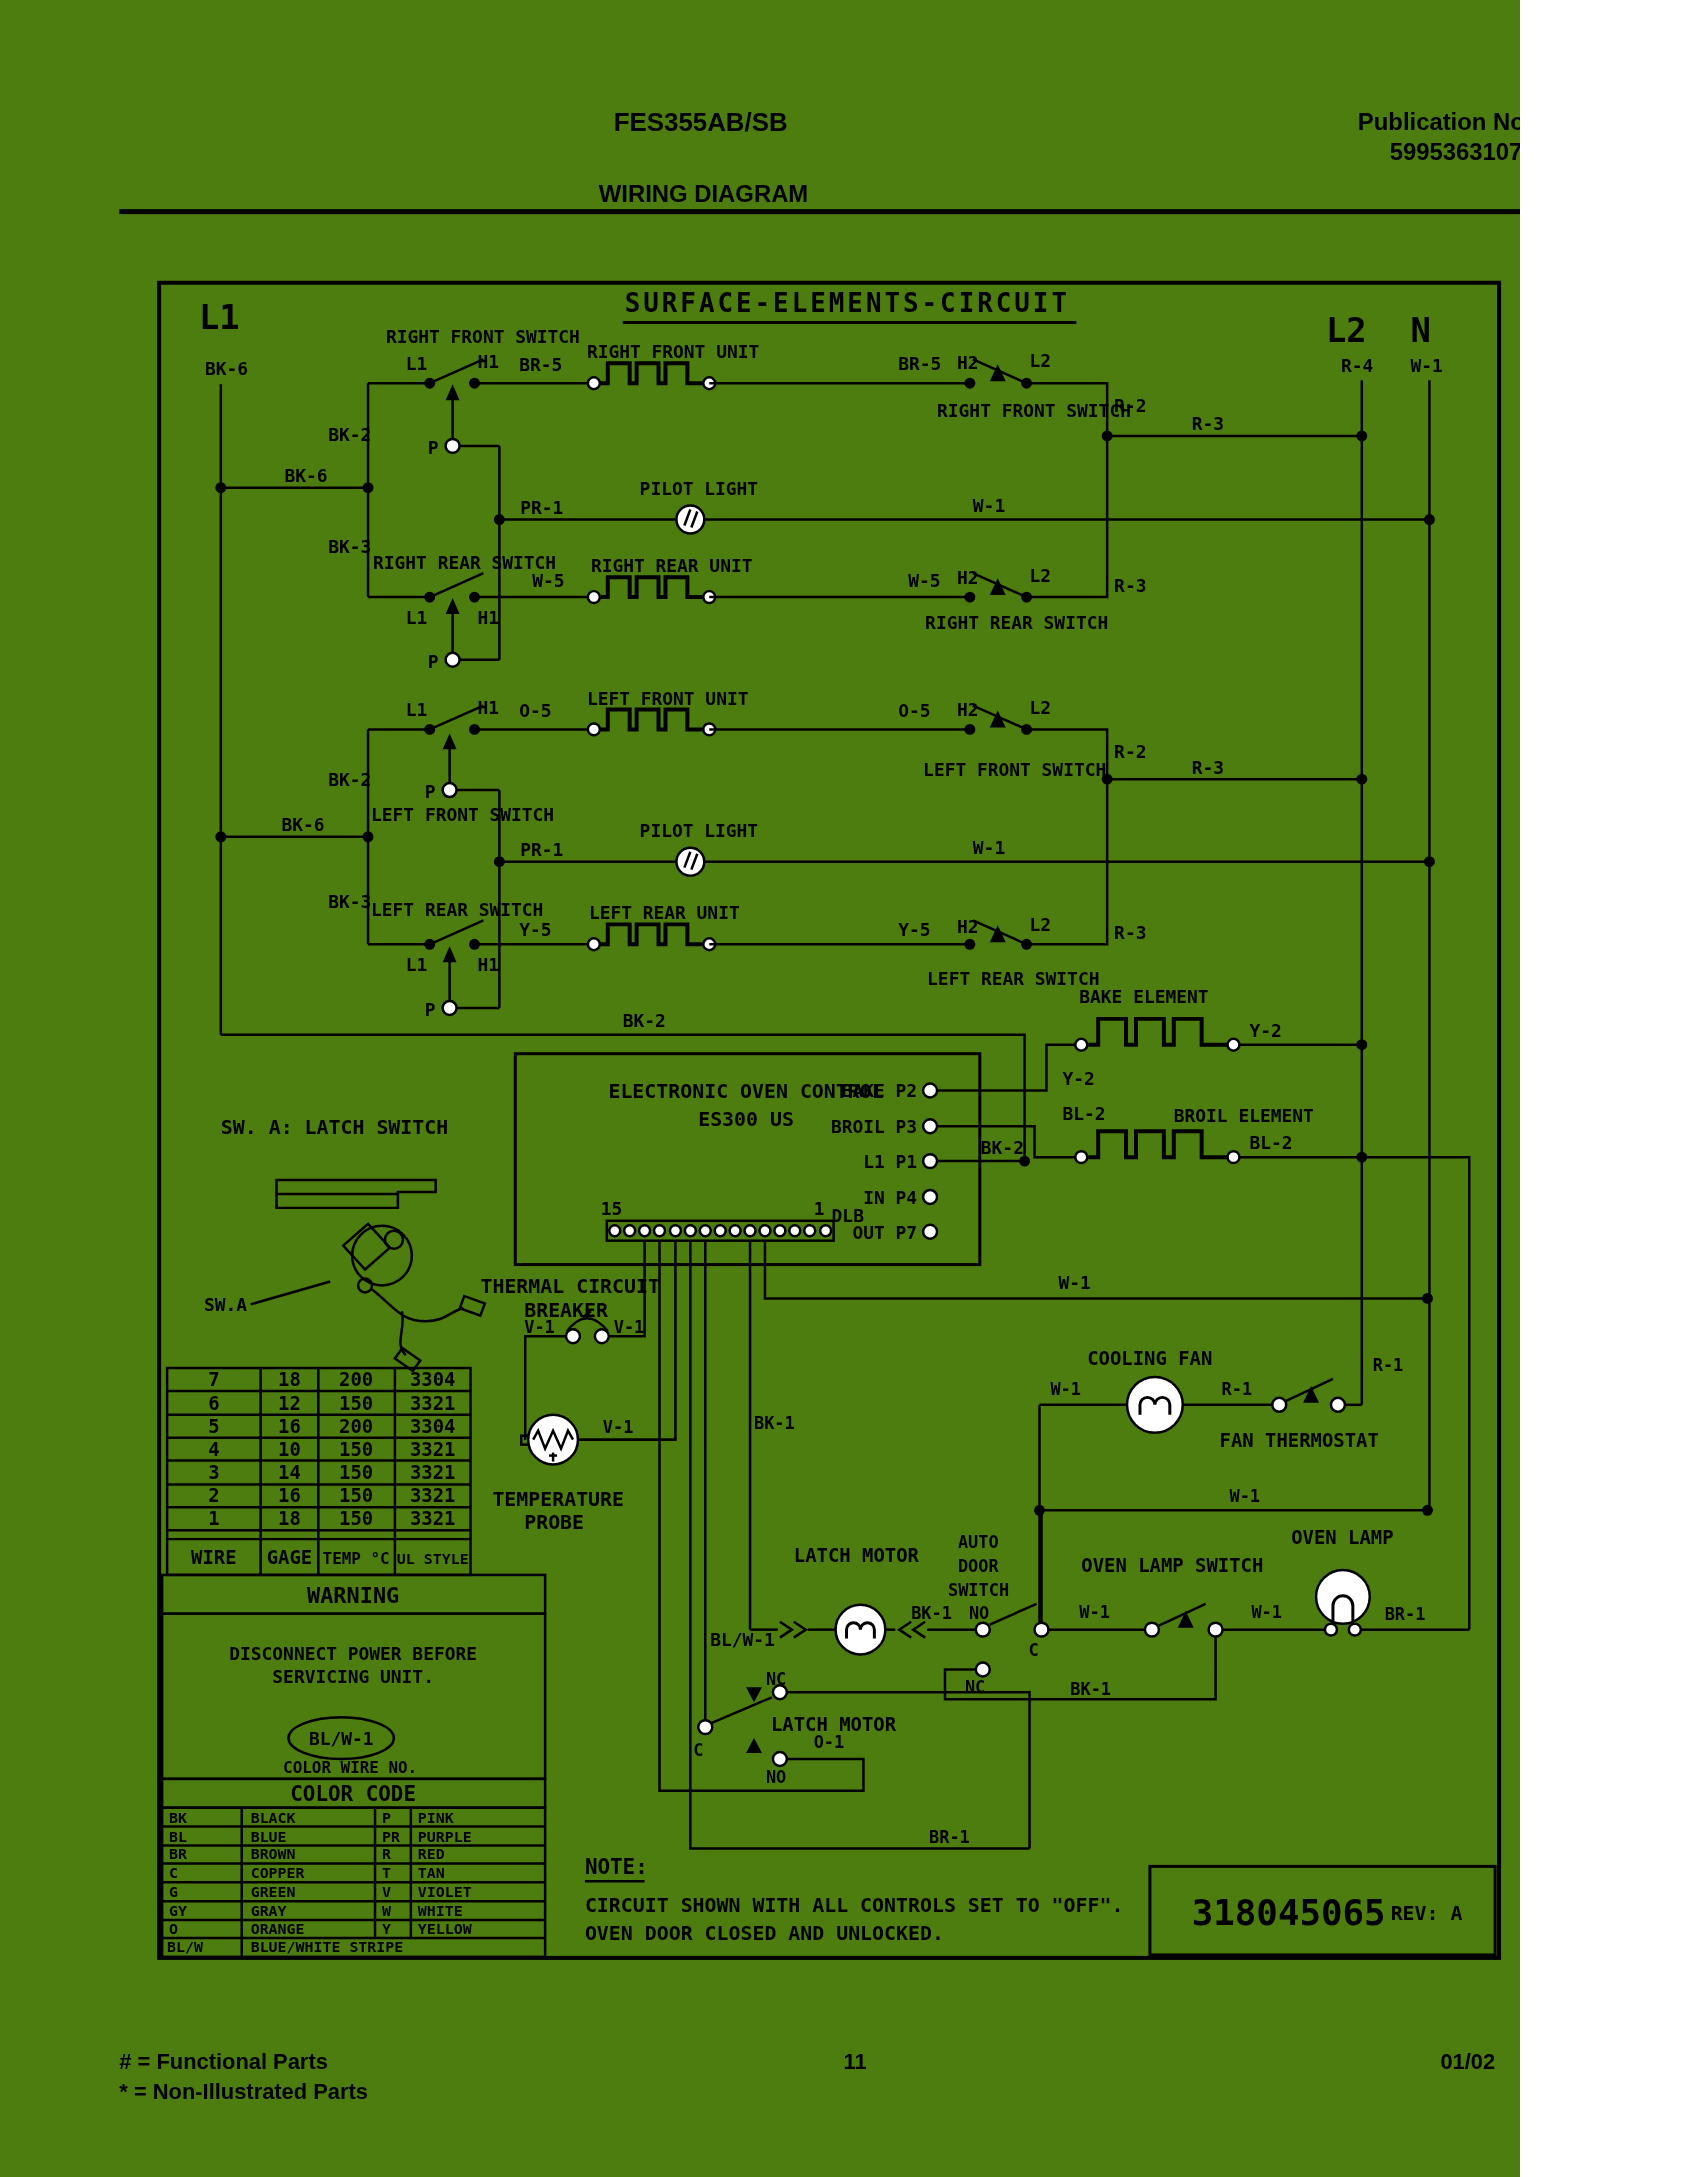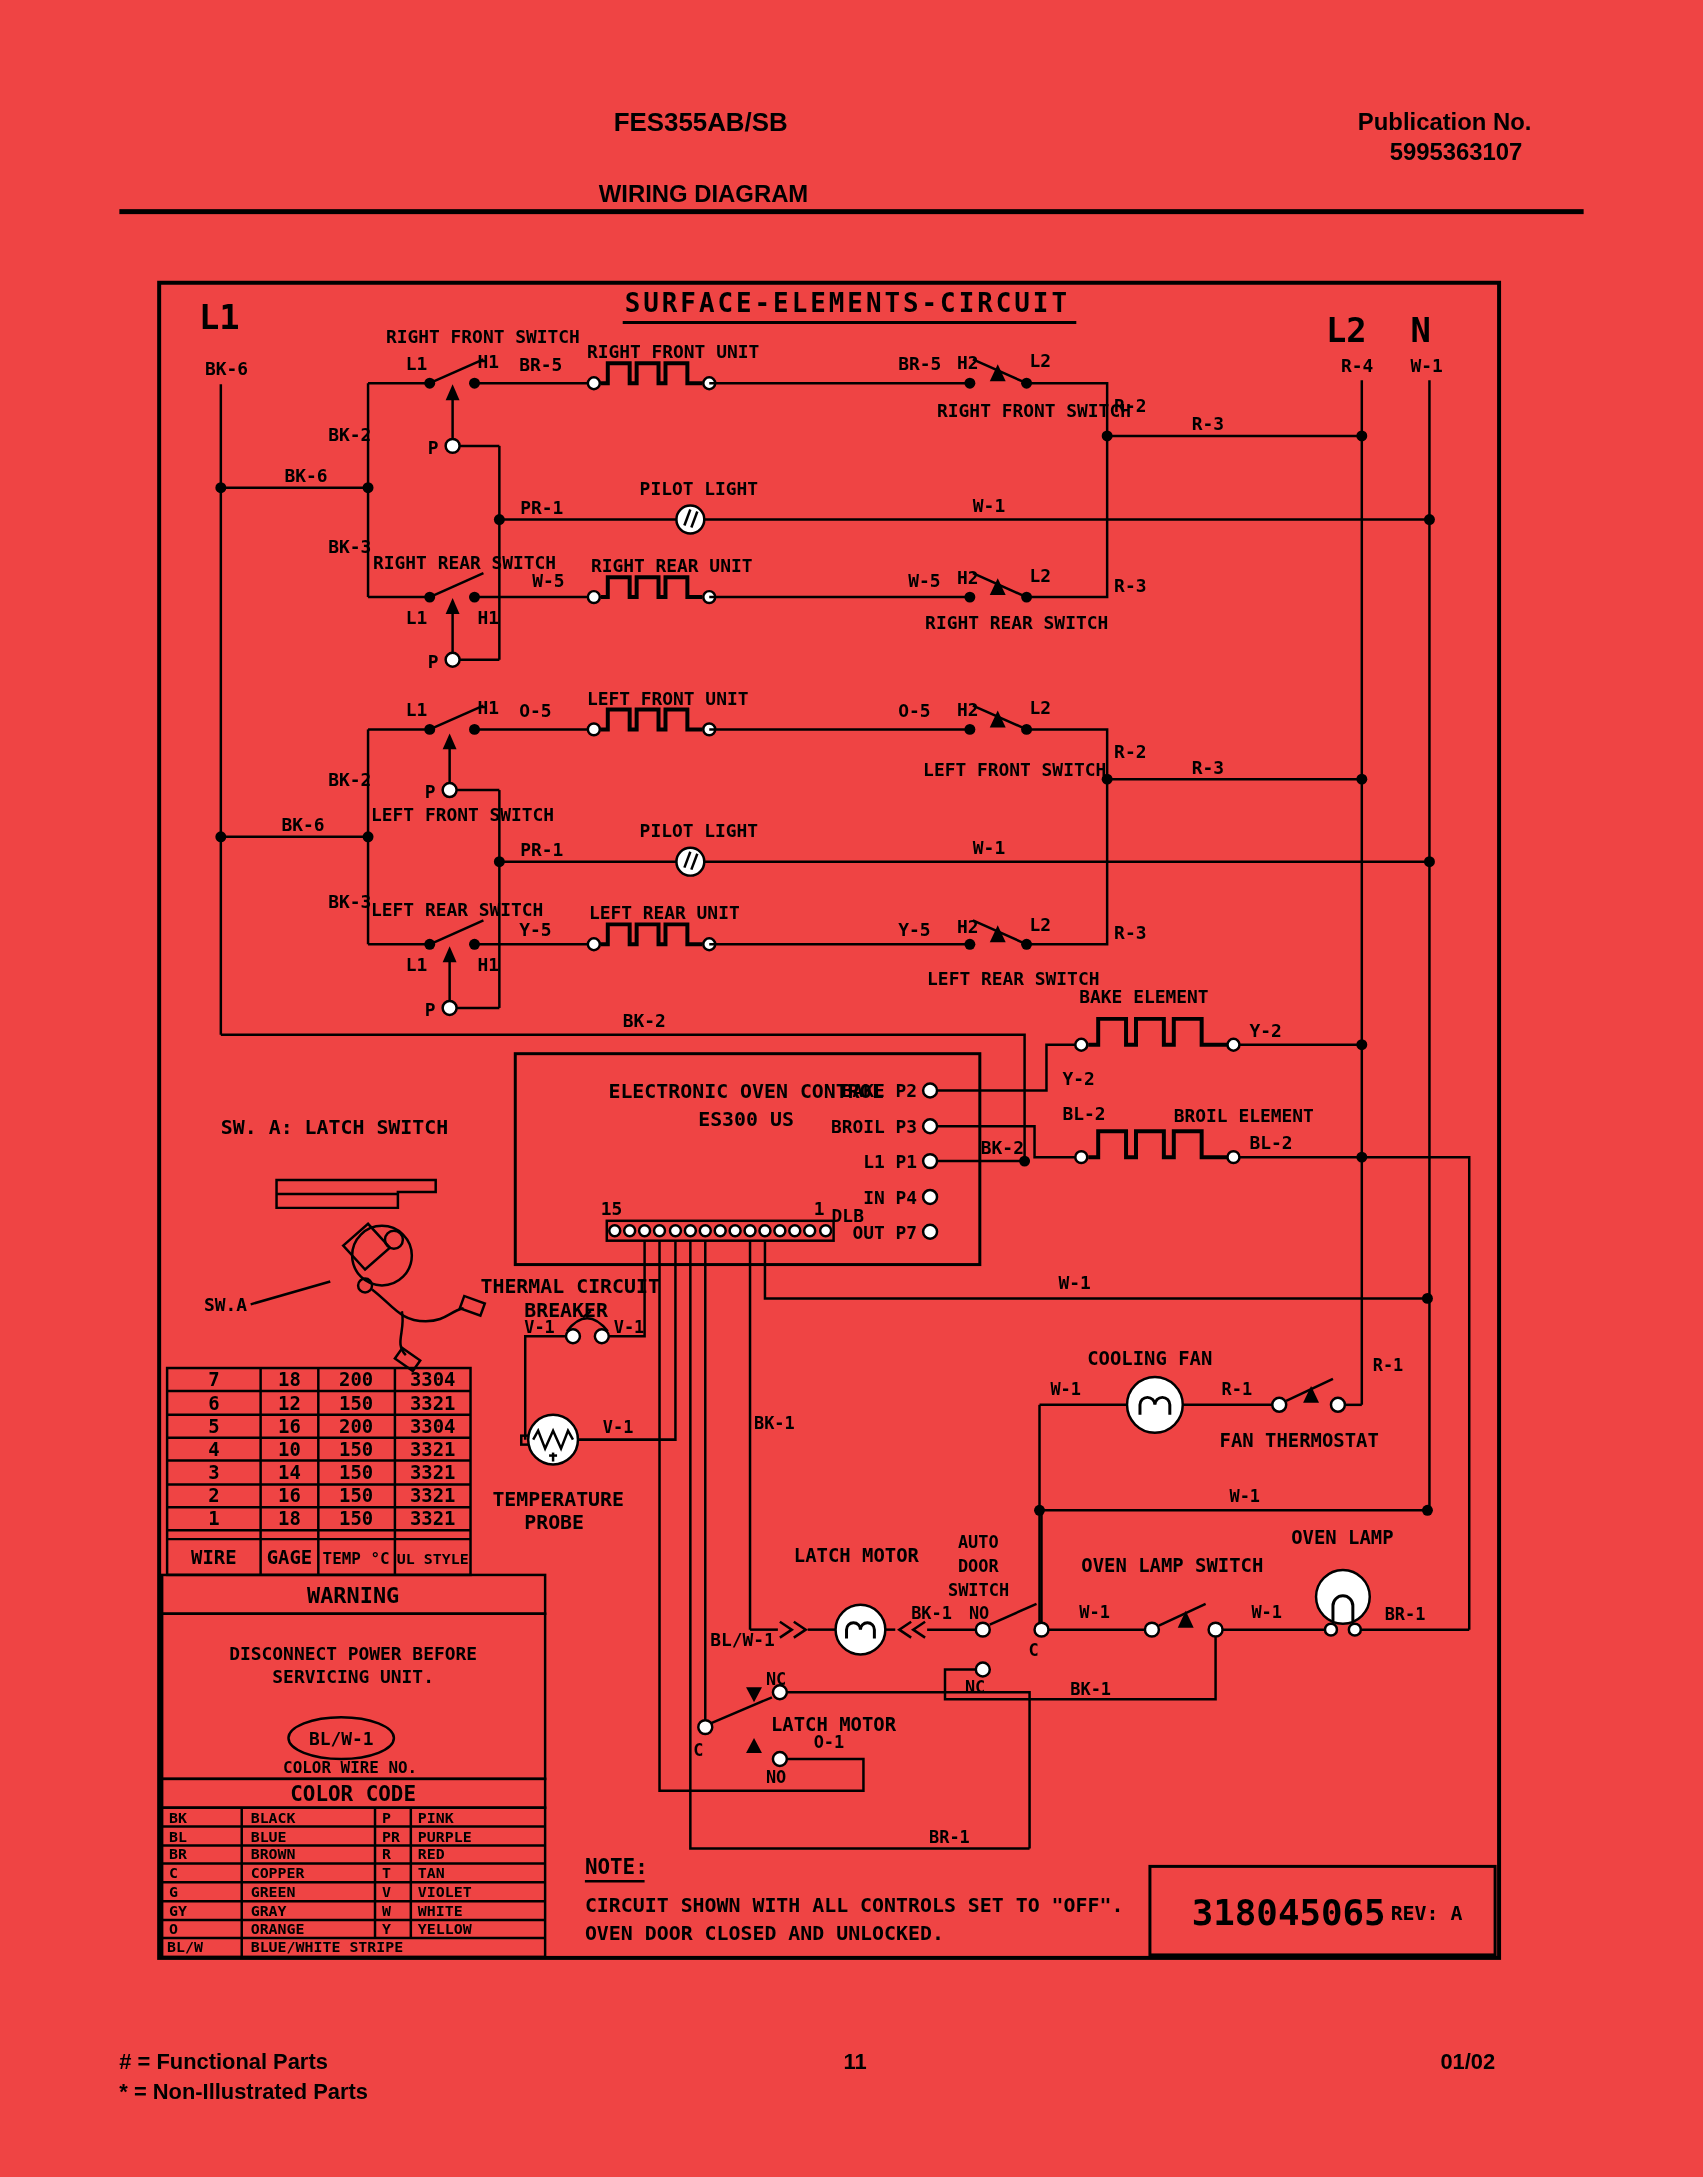--- a/index.html
+++ b/index.html
@@ -1,16 +1,16 @@
 <!DOCTYPE html>
 <html><head>
 <meta charset="utf-8">
 <style>
   html,body{margin:0;padding:0;background:#fff;}
-  .page{position:relative;width:1703px;height:2177px;background:#ef4444;overflow:hidden;}
+  .page{position:relative;width:1520px;height:2177px;background:#4d7c0f;overflow:hidden;}
   svg{position:absolute;top:0;left:0;}
   svg text{fill:#000;}
   .mono{font-family:"DejaVu Sans Mono",monospace;font-weight:bold;}
   .sans{font-family:"Liberation Sans",sans-serif;font-weight:bold;}
   .w{stroke:#000;stroke-width:2.5;fill:none;}
   .w3{stroke:#000;stroke-width:3;fill:none;}
   .w4{stroke:#000;stroke-width:4;fill:none;}
   .coil{stroke:#000;stroke-width:4;fill:none;}
   .term{fill:#fff;stroke:#000;stroke-width:2.5;}
   .dot{fill:#000;stroke:none;}

